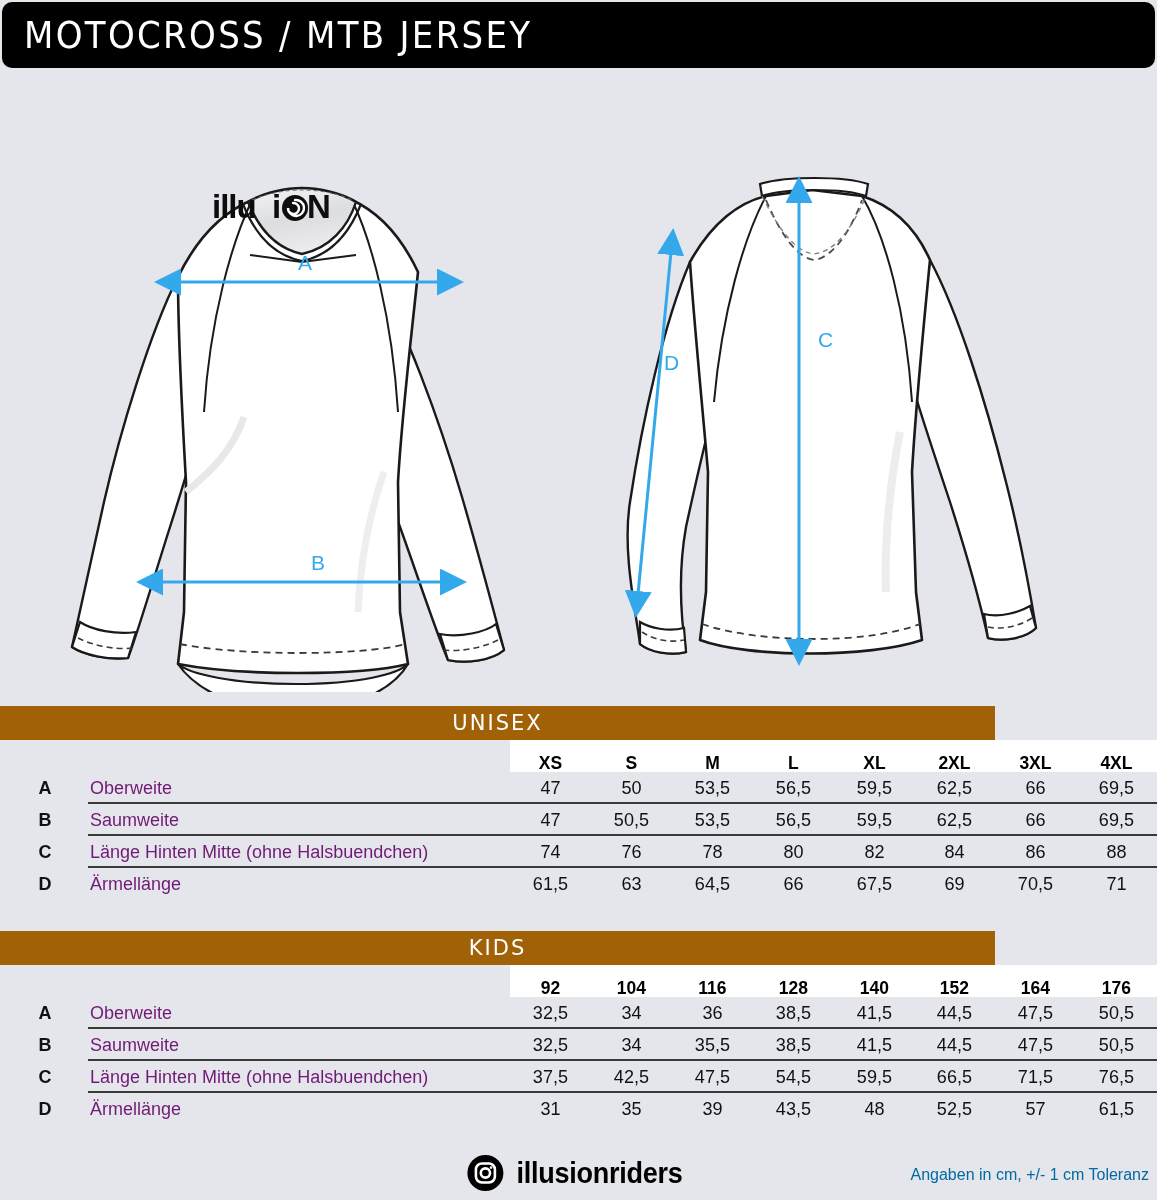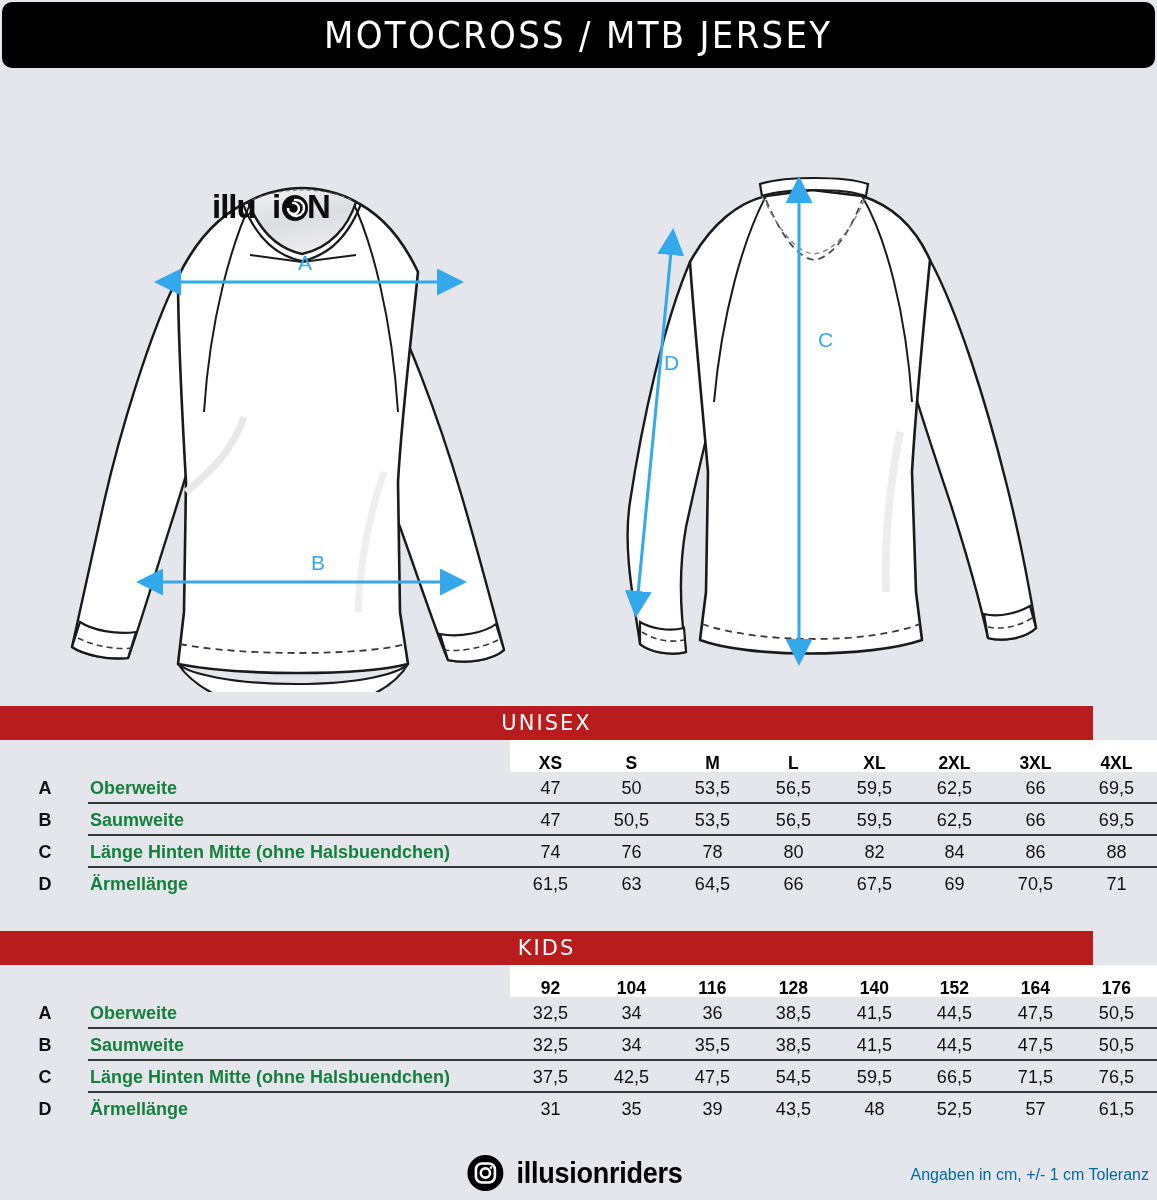--- a/index.html
+++ b/index.html
@@ -15,21 +15,20 @@
 
   
   .title-banner {
     position: absolute;
     left: 2px; top: 2px;
     width: 1153px; height: 66px;
     background: #000;
     border-radius: 10px;
     display: flex;
     align-items: center;
-    justify-content: center;
   }
   .title-text {
     color: #ffffff;
     font-family: "Liberation Sans Narrow", "DejaVu Sans", sans-serif;
     font-size: 37px;
     font-weight: 400;
     letter-spacing: 2.5px;
     transform: scaleX(0.92);
     white-space: nowrap;
   }
@@ -42,22 +41,22 @@
   }
   .illustration svg { display: block; width: 100%; height: 100%; }
 
   
   .table-block { position: absolute; left: 0; width: 1157px; }
   .tbl-unisex { top: 706px; }
   .tbl-kids   { top: 931px; }
 
   .band {
     position: relative;
-    width: 1093px; height: 34px;
-    background: #b91c1c;
+    width: 995px; height: 34px;
+    background: #a16207;
   }
   .band-text {
     position: absolute;
     left: 0; right: 0; top: 50%;
     transform: translateY(-50%);
     text-align: center;
     color: #ffffff;
     font-family: "Liberation Sans Narrow", "DejaVu Sans", sans-serif;
     font-size: 21px;
     letter-spacing: 2px;
@@ -110,22 +109,22 @@
     width: 34px;
     text-align: center;
     font-size: 18px;
     font-weight: bold;
     color: #111;
   }
   .row-label {
     position: absolute;
     left: 90px;
     font-size: 18px;
-    font-weight: bold;
-    color: #15803d;
+    font-weight: normal;
+    color: #701a75;
     white-space: nowrap;
   }
   .row-values {
     position: absolute;
     left: 510px; top: 0;
     width: 647px; height: 32px;
     display: flex;
   }
   .row-values > div {
     flex: 1 1 0;

